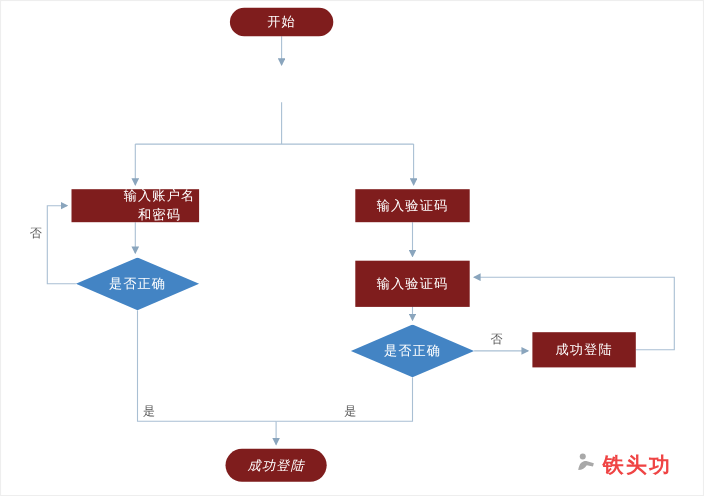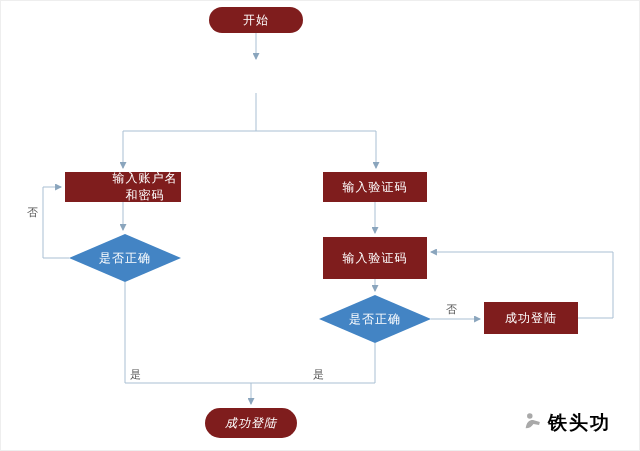--- a/index.html
+++ b/index.html
@@ -61,21 +61,21 @@
   #lbl-yes-left  { left: 129px; top: 368px; }
   #lbl-yes-right { left: 312px; top: 368px; }
 
   .watermark {
     position: absolute;
     right: 28px;
     bottom: 14px;
     display: flex;
     align-items: center;
     gap: 4px;
-    color: #000000;
+    color: #ef4444;
     margin-top: 46px;
   }
   .watermark .wm-text {
     font-size: 19px;
     font-weight: 600;
     letter-spacing: 2px;
   }
 </style>
 </head>
 <body>

